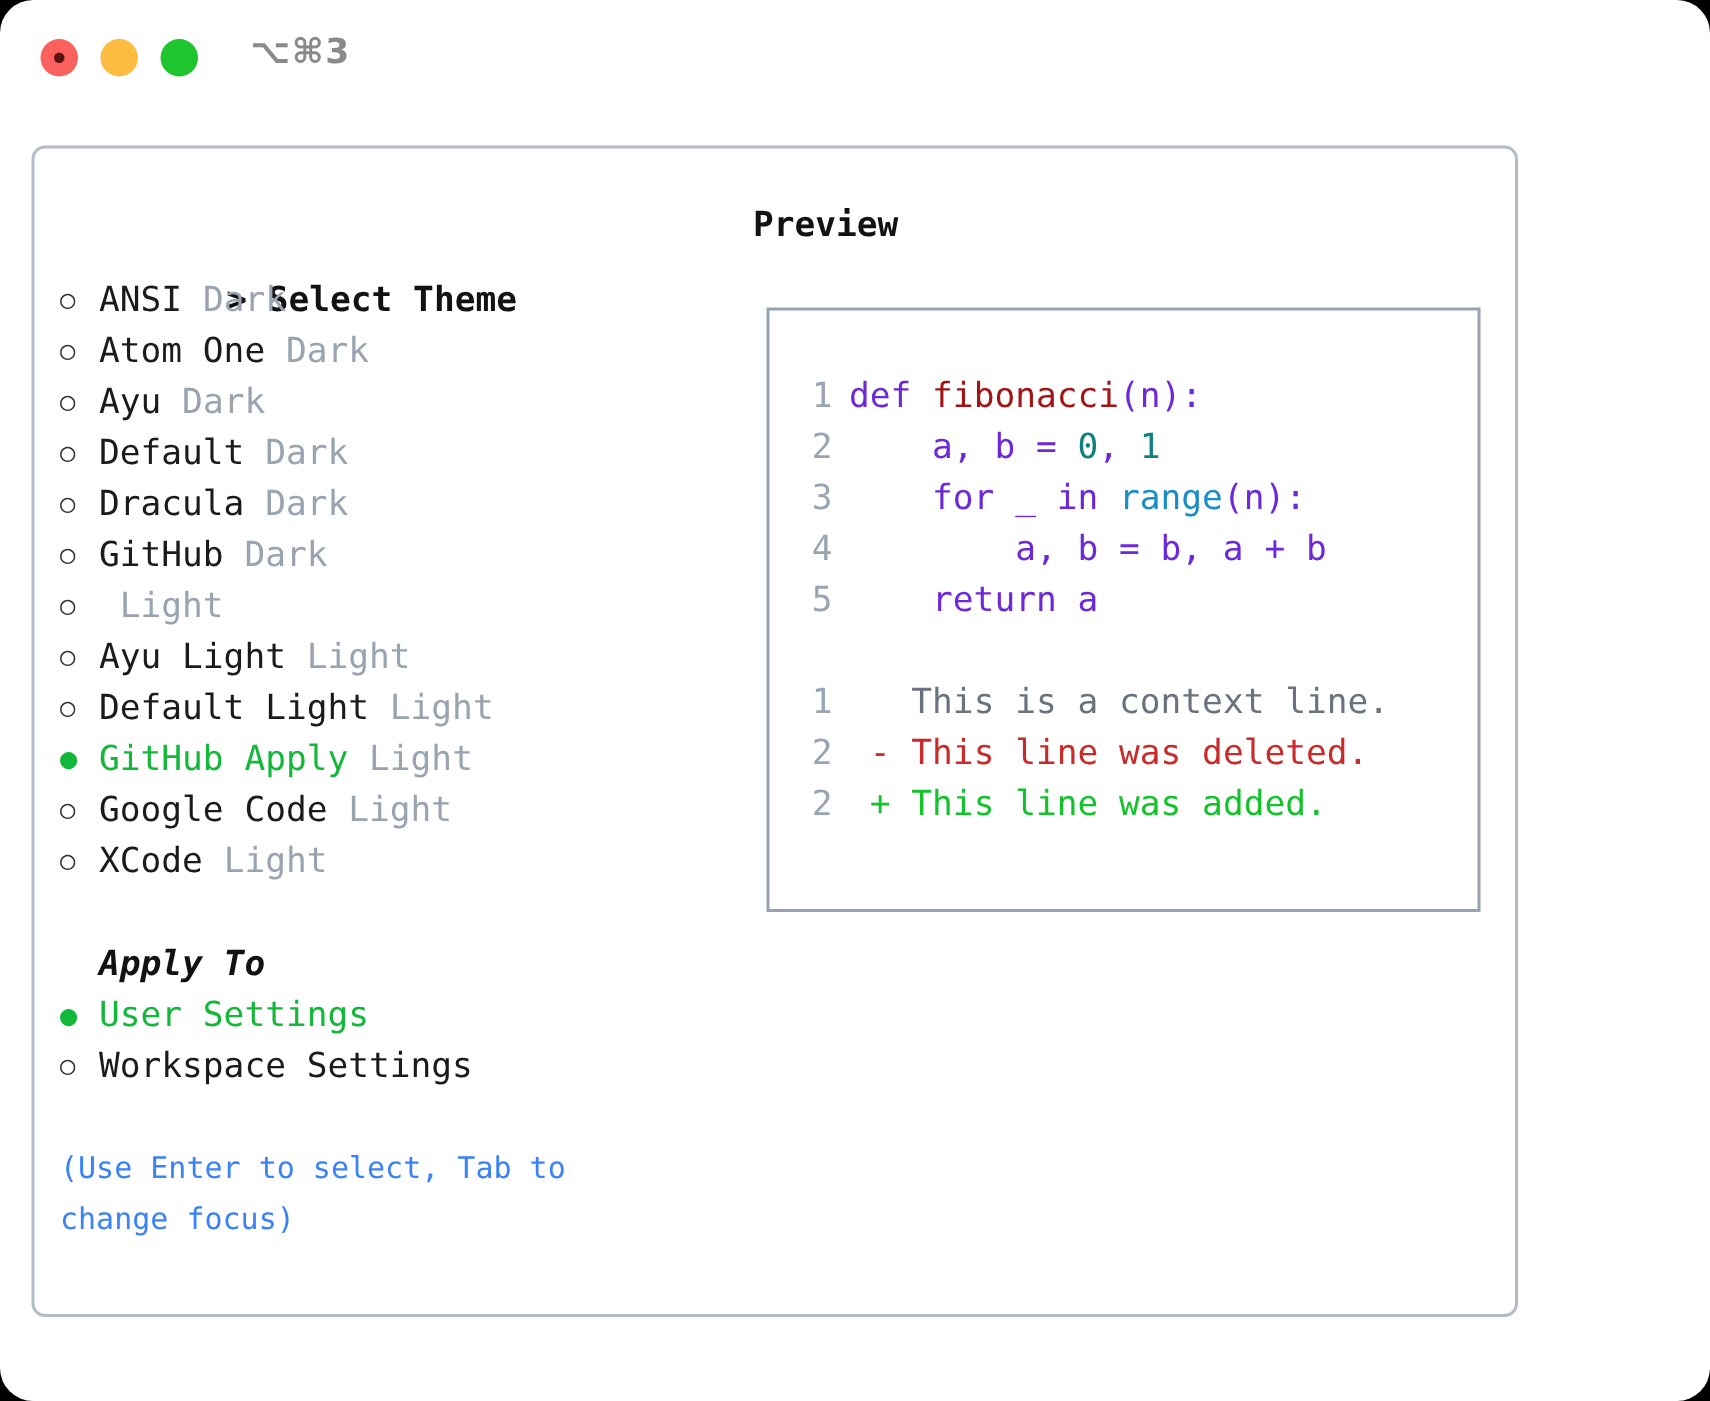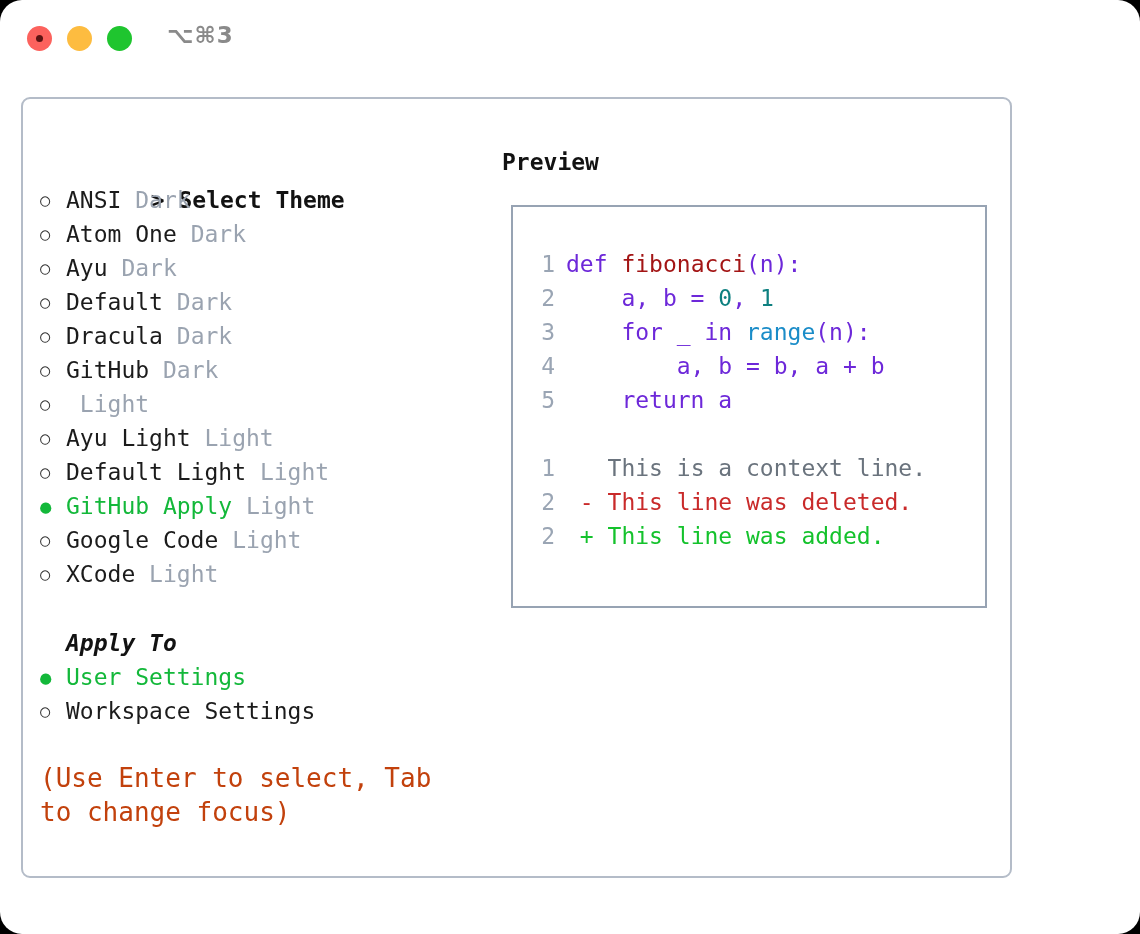--- a/index.html
+++ b/index.html
@@ -112,33 +112,33 @@
   .opt-variant { color: #9aa3b0; }
 
   #apply-head {
     margin-top: 35px;
     padding-left: 26px;
     font-style: italic;
   }
 
   #hint {
     margin-top: 33px;
-    font-size: 26px;
-    line-height: 34px;
-    color: #c2410c;
+    font-size: 20px;
+    line-height: 34px;
+    color: #3b82f6;
     width: 410px;
     white-space: pre-wrap;
     word-break: break-word;
   }
 
   
   #right-col {
     position: absolute;
     left: 479px;
-    top: 46px;
+    top: 34px;
     width: 490px;
   }
   #preview-box {
     position: absolute;
     left: 488px;
     top: 106px;
     width: 476px;
     height: 403px;
     border: 2px solid #97a3b3;
     box-sizing: border-box;

